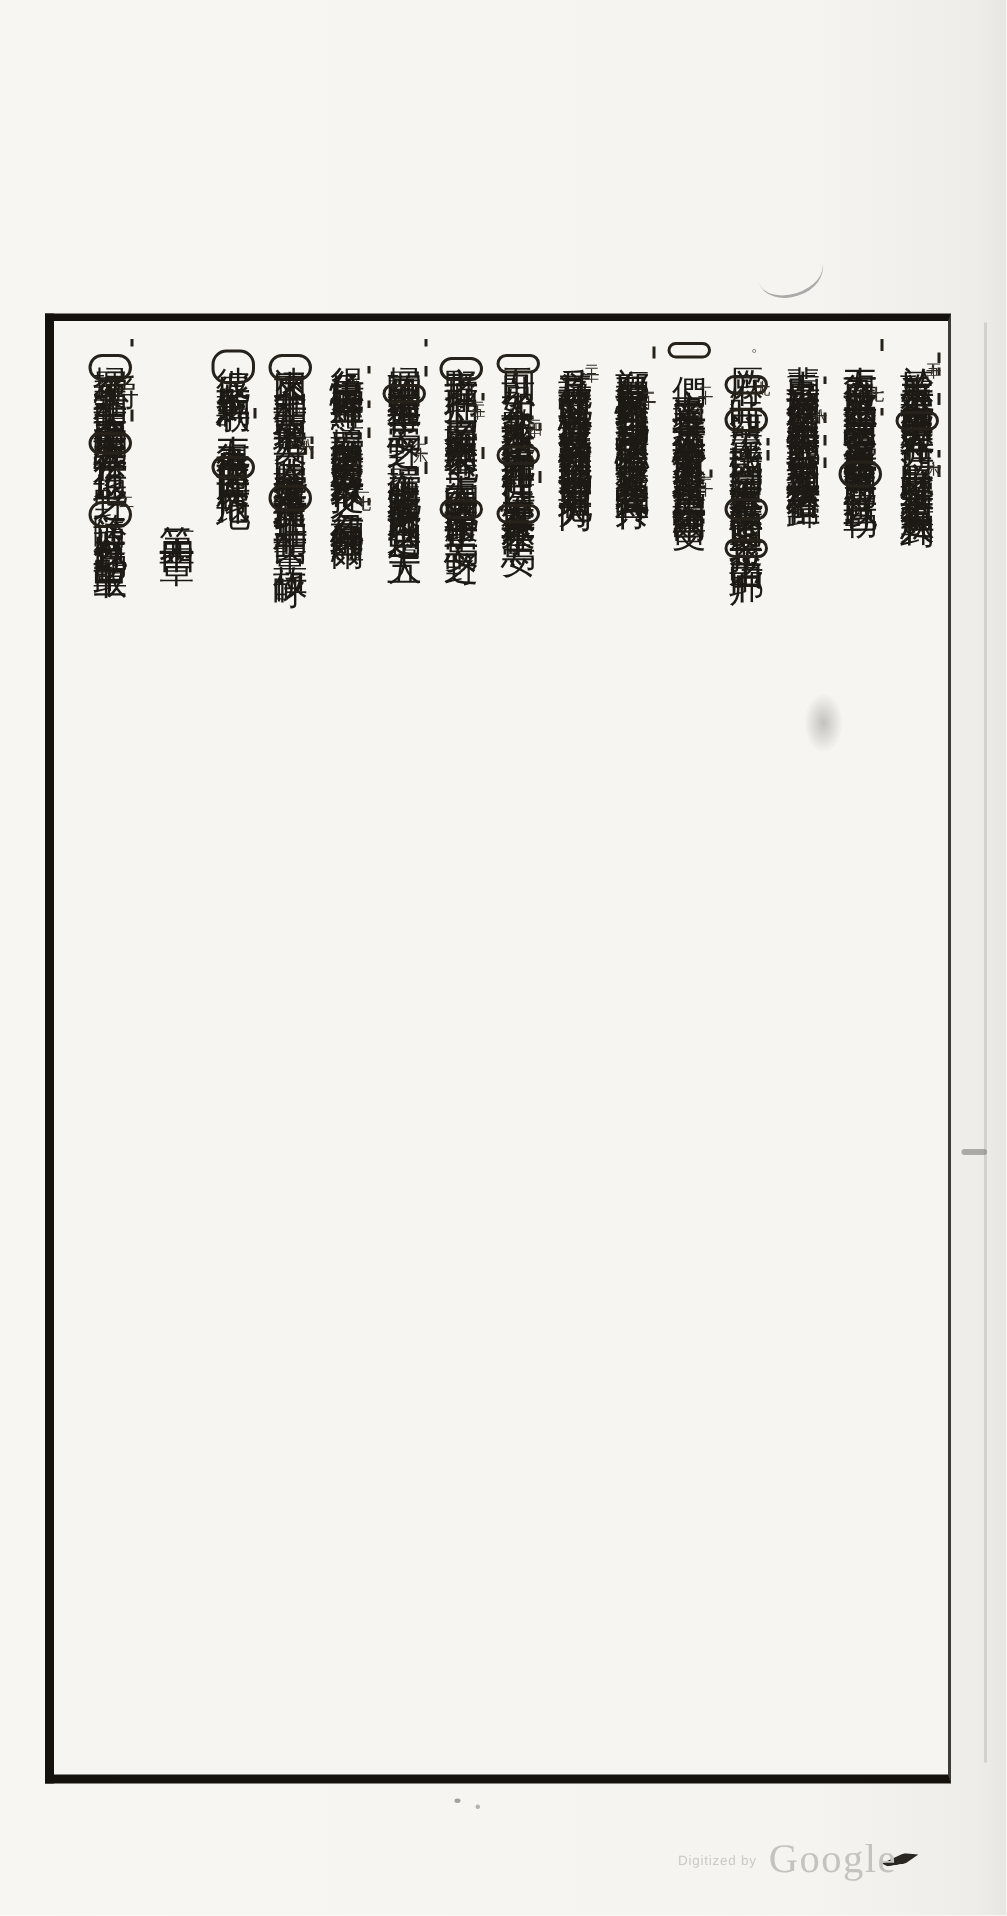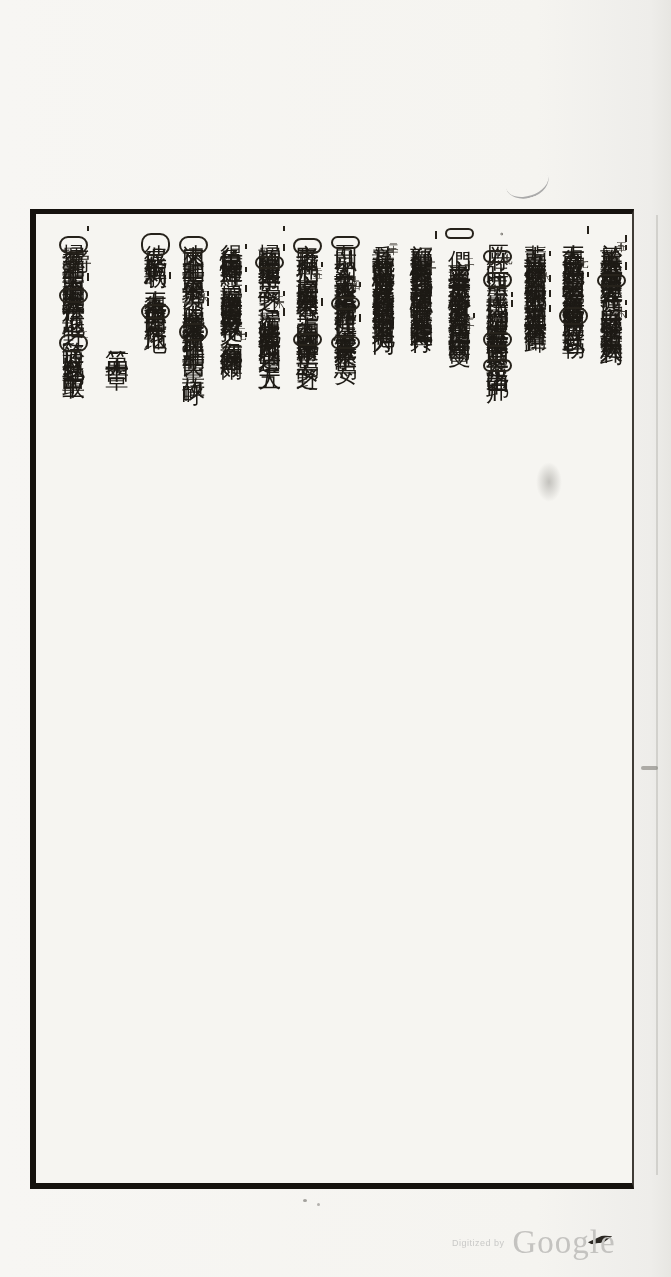--- a/index.html
+++ b/index.html
@@ -42,21 +42,21 @@
     background:rgba(80,78,72,.5);border-radius:50%;}
   .speck2{position:absolute;left:317px;top:1203px;width:3px;height:3px;
     background:rgba(80,78,72,.4);border-radius:50%;}
   .ink-dash{position:absolute;left:588px;top:1236px;width:24px;height:7px;
     background:#2a2722;transform:rotate(-10deg) skewX(-30deg);
     clip-path:polygon(0 60%,55% 0,100% 35%,70% 100%,20% 95%);}
   
   .wm{position:absolute;left:452px;top:1224px;display:flex;align-items:center;gap:8px;}
   .wm-prefix{font-family:"Liberation Sans","DejaVu Sans",sans-serif;font-size:9px;
     color:#c9c9c7;letter-spacing:0.5px;text-align:center;}
-  .wm-brand{font-family:"Liberation Serif","DejaVu Serif",serif;font-size:33px;
+  .wm-brand{font-family:"Liberation Serif","DejaVu Serif",serif;font-size:27px;
     color:#c4c3c0;letter-spacing:1px;font-weight:400;}
 </style>
 </head>
 <body>
 
 <div class="page">
 
   <div class="pencil-arc"></div>
 
   <div class="frame">

